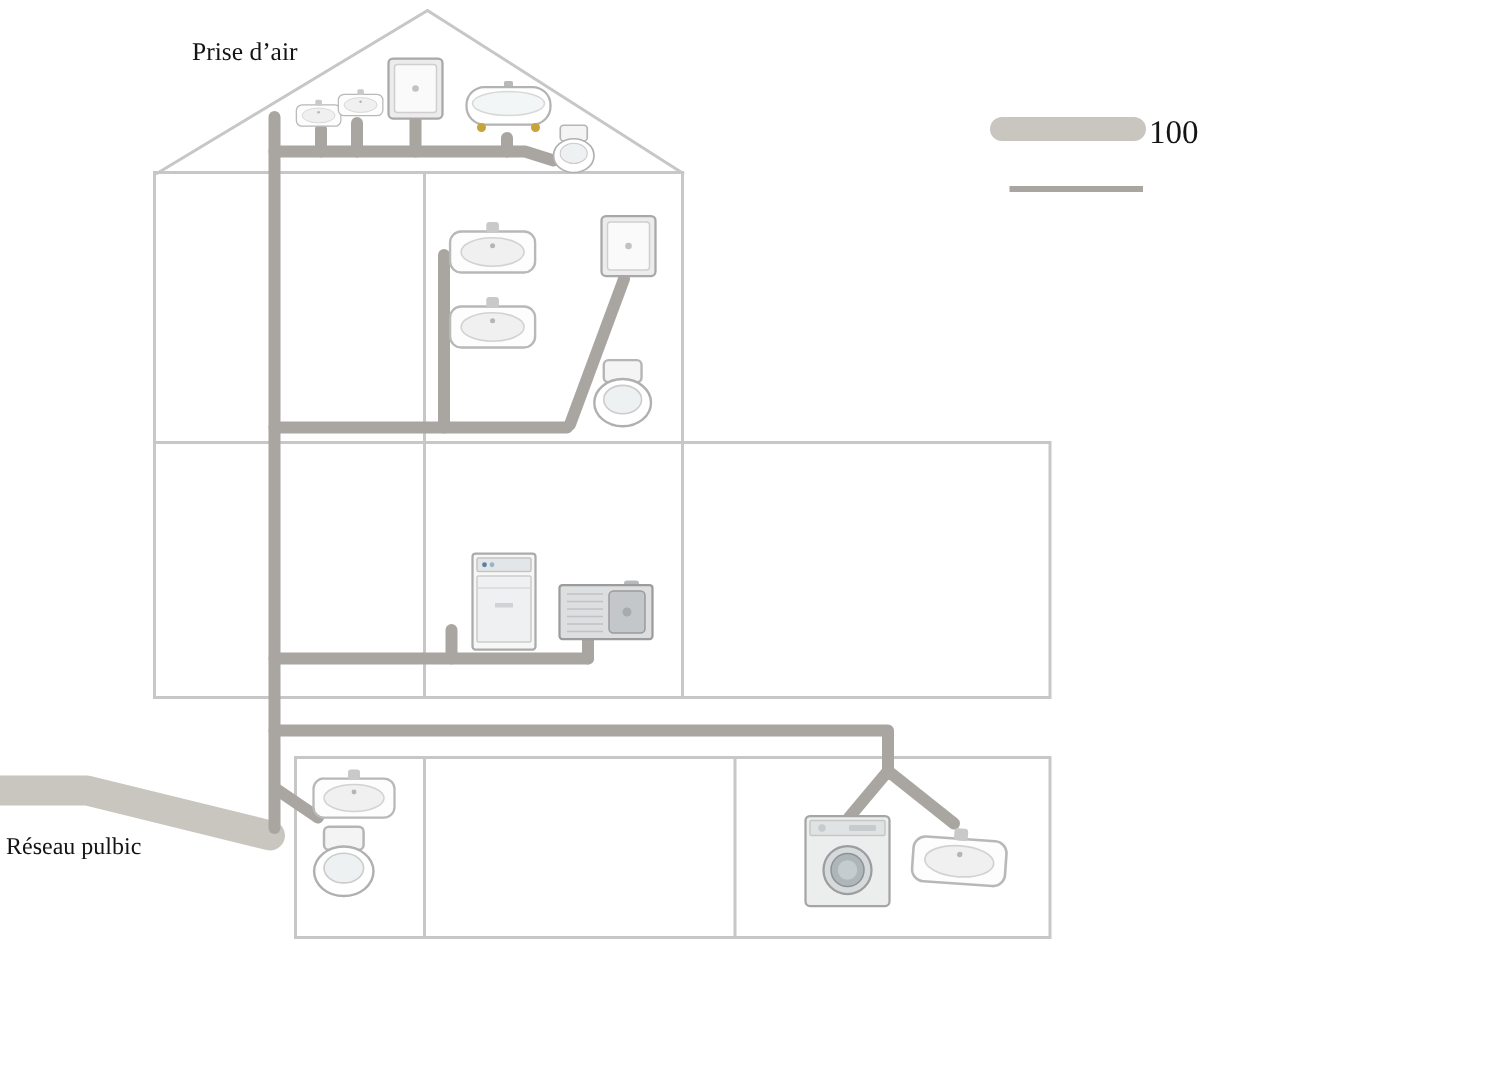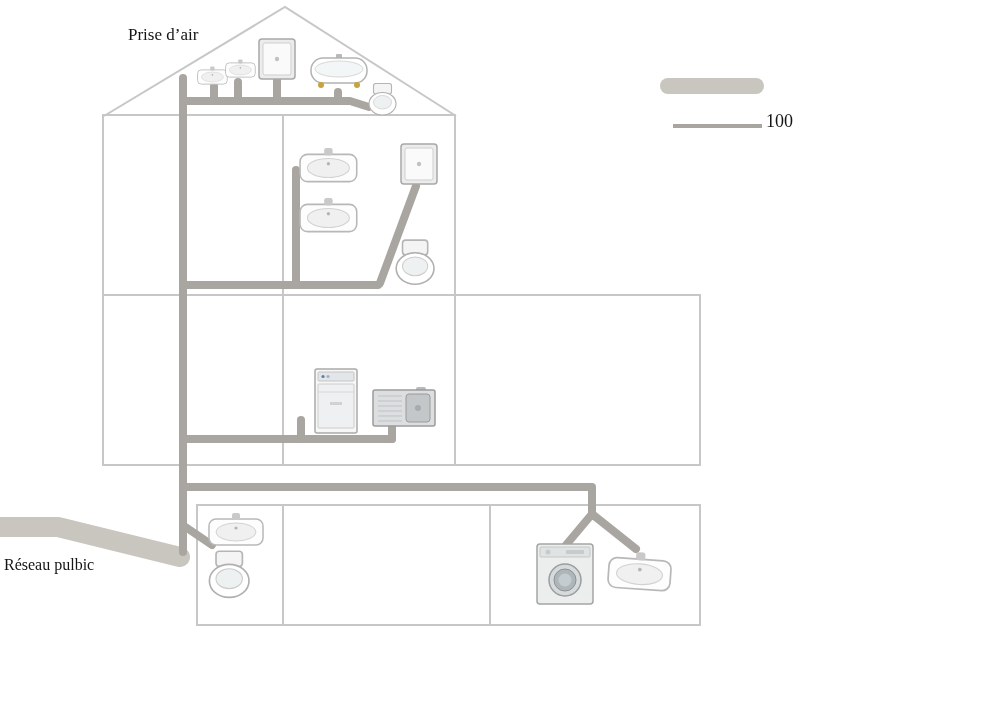--- a/index.html
+++ b/index.html
@@ -148,15 +148,15 @@
     </g>
 
     <g>
       <line class="pipe-thick legend-thick" x1="668" y1="86" x2="756" y2="86"></line>
       <line class="pipe pipe-thin" x1="673" y1="126" x2="762" y2="126"></line>
     </g>
   </svg>
 
   <div class="label" style="left:128px; top:26px;">Prise d’air</div>
   <div class="label" style="left:4px; top:556px; font-size:16px;text-align:right;">Réseau pulbic</div>
-  <div class="label" style="left:766px; top:76px; font-size:18px;margin-top:36px;">100</div>
+  <div class="label" style="left:766px; top:76px; font-size:22px;">100</div>
 
 </div>
 
 </body></html>

